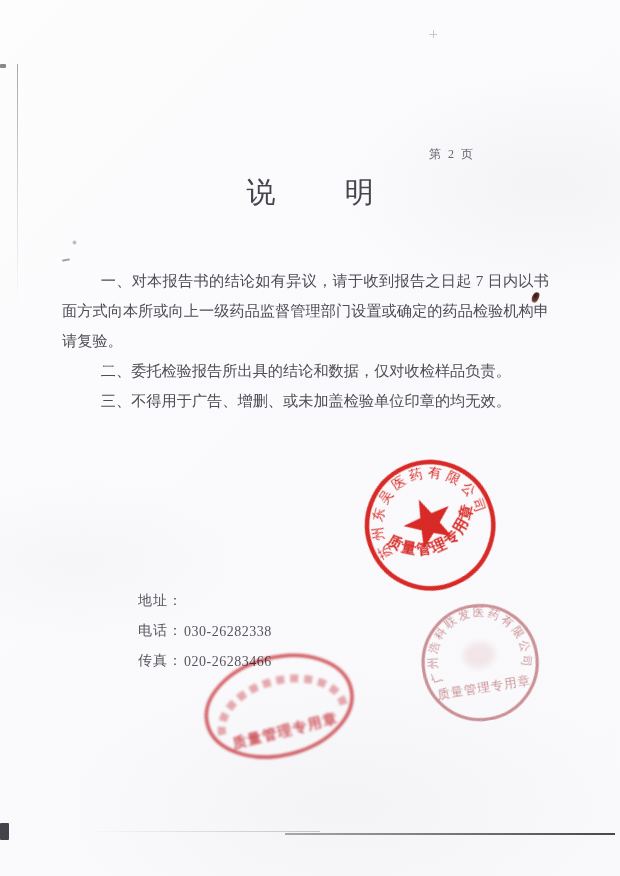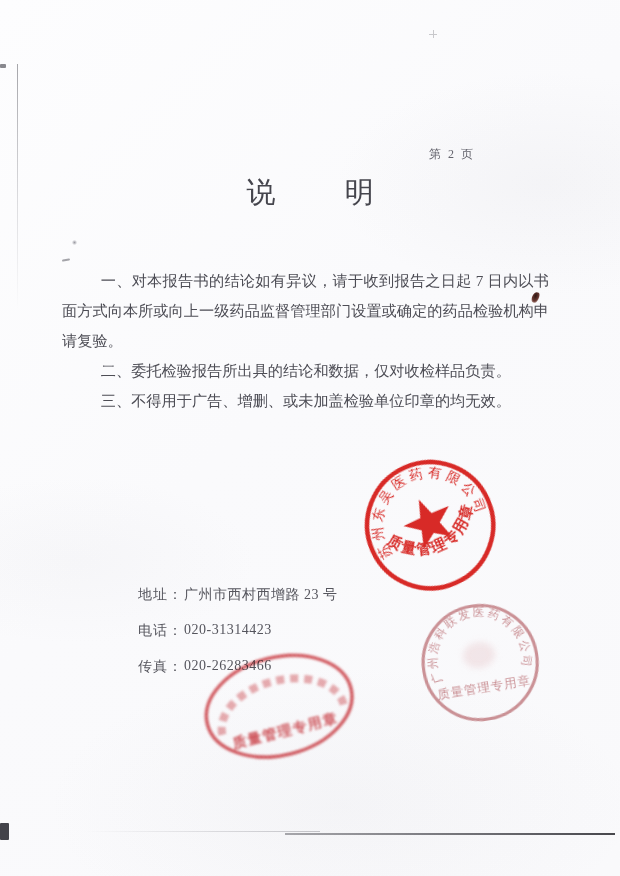--- a/index.html
+++ b/index.html
@@ -76,21 +76,21 @@
     font-size:15.2px;line-height:30px;color:#4d4d55;
     text-align:justify;
     margin-top:20px;
   }
   .doc-body p{margin:0;text-indent:2.55em;}
   .doc-body p + p{margin-top:0;font-family:Liberation Serif, serif;}
   .contact{
     position:absolute;left:138px;top:580px;
     font-size:14px;color:#55555d;
   }
-  .contact-row{display:flex;height:30px;align-items:flex-start;margin-top:6px;}
+  .contact-row{display:flex;height:30px;align-items:flex-end;}
   .contact-row .lbl{width:46px;letter-spacing:1px;}
   .contact-row .val{letter-spacing:0.5px;}
   
   .stamp{position:absolute;mix-blend-mode:multiply;pointer-events:none;}
   .stamp-dongwu{left:351px;top:445px;transform:rotate(-24deg);filter:blur(0.3px);}
   .stamp-kelian{left:403px;top:585px;transform:rotate(-9deg);opacity:.88;filter:blur(0.35px);}
   .stamp-smear{left:193px;top:640px;transform:rotate(-14deg);opacity:.9;filter:blur(1.2px);}
   .stamp text{font-family:"Liberation Sans","DejaVu Sans",sans-serif;}
 </style>
 </head>
@@ -116,25 +116,24 @@
 
   <div class="doc-body">
     <p>一、对本报告书的结论如有异议，请于收到报告之日起 7 日内以书面方式向本所或向上一级药品监督管理部门设置或确定的药品检验机构申请复验。</p>
     <p>二、委托检验报告所出具的结论和数据，仅对收检样品负责。</p>
     <p>三、不得用于广告、增删、或未加盖检验单位印章的均无效。</p>
   </div>
 
   <div class="contact">
     <div class="contact-row">
       <span class="lbl">地址：</span>
-      <span class="val">广州市西村西增路 23 号</span>
     </div>
     <div class="contact-row">
       <span class="lbl">电话：</span>
-      <span class="val">020-31314423</span>
+      <span class="val">030-26282338</span>
     </div>
     <div class="contact-row">
       <span class="lbl">传真：</span>
       <span class="val">020-26283466</span>
     </div>
   </div>
 
   <div class="stamp stamp-dongwu">
     <svg width="160" height="160" viewBox="0 0 160 160">
       <defs>

